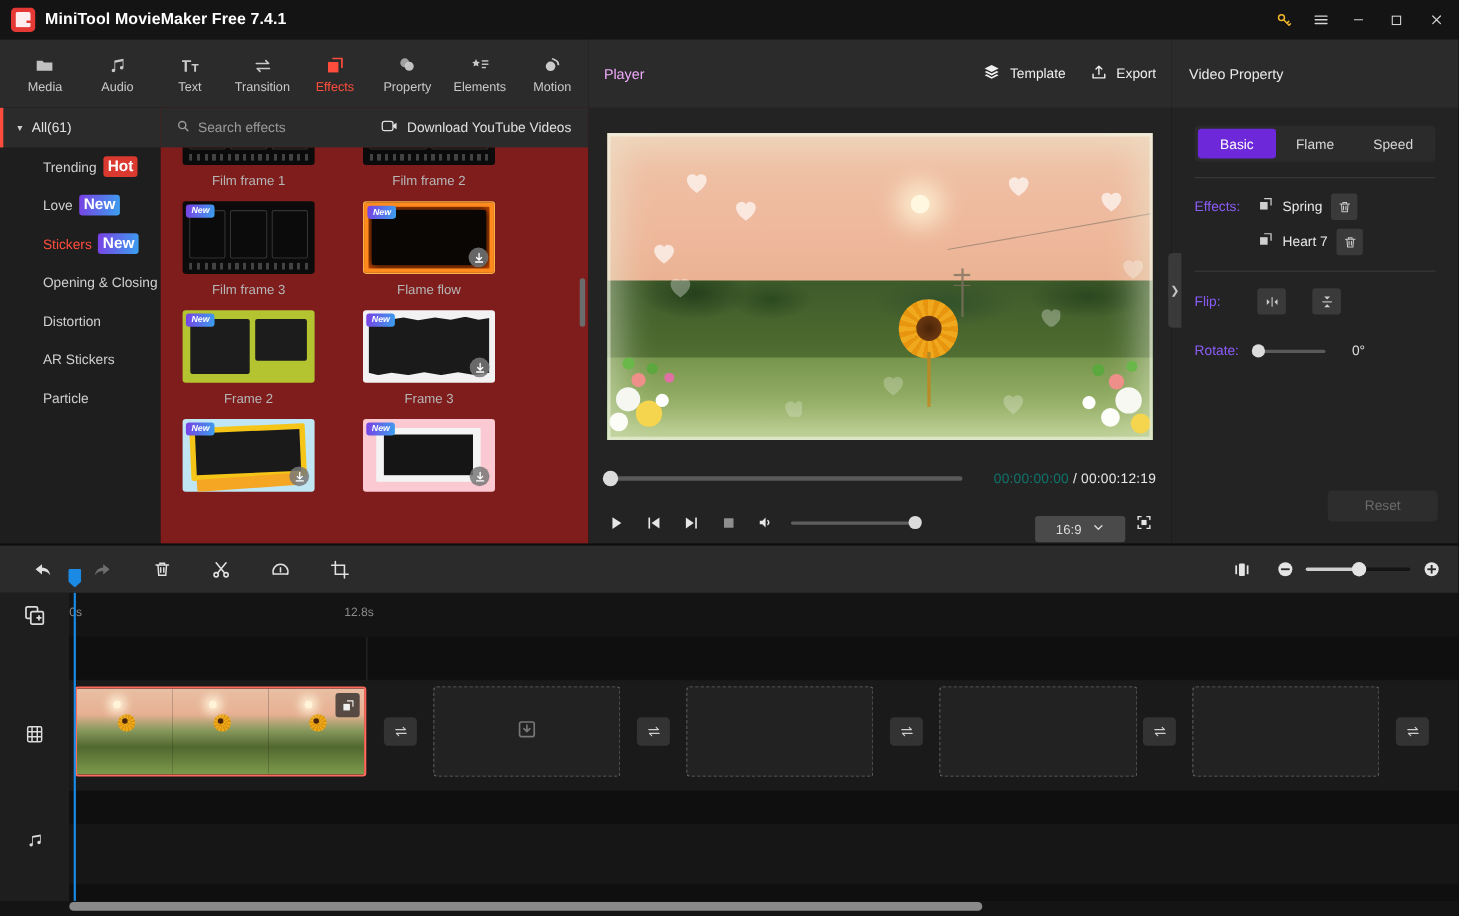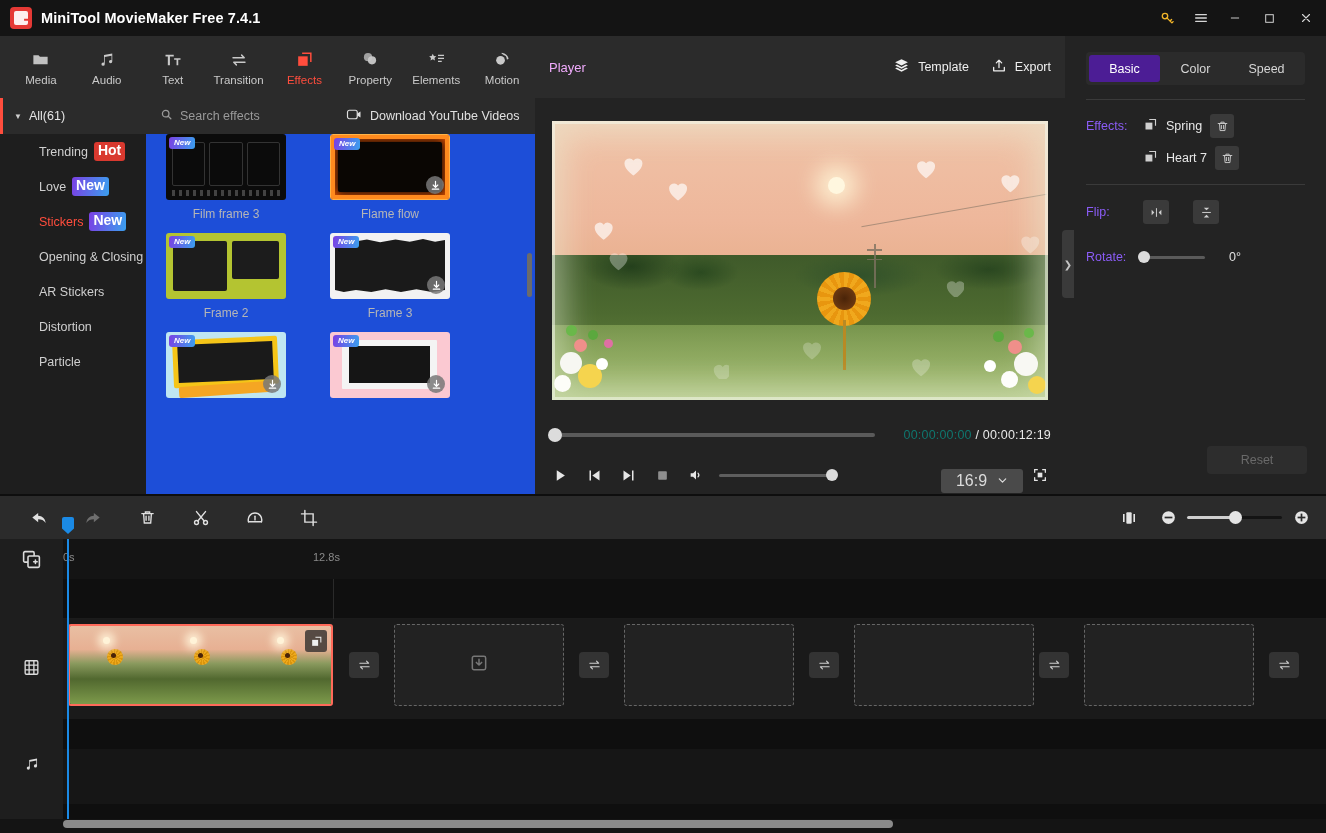--- a/index.html
+++ b/index.html
@@ -71,21 +71,21 @@
   .badge {
     font-size: 14px; font-weight: bold; color: #fff;
     padding: 1px 4px 2px; border-radius: 3px; line-height: 1.1;
   }
   .badge.hot { background: #d9392f; }
   .badge.new { background: linear-gradient(100deg,#7b3fe4 0%,#3aa0ef 100%); }
 
   
   .effects-panel {
     position: absolute; left: 146px; top: 98px; width: 389px; height: 396px;
-    background: #1d4ed8;
+    background: #7f1d1d;
   }
   .eff-toolbar {
     height: 36px; background: #2b2b2b; display: flex; align-items: center;
     font-size: 12.5px; color: #a9a9a9;
   }
   .search-box { display: flex; align-items: center; gap: 7px; padding-left: 14px; width: 200px; cursor: text; }
   .search-box input {
     background: transparent; border: 0; outline: 0; color: #d0d0d0;
     font-family: inherit; font-size: 12.5px; width: 150px;
   }
@@ -259,21 +259,21 @@
   }
   #play-button { margin-left: 8px; }
   .volbar {
     width: 114px; height: 3px; background: #5e5e5e; border-radius: 2px;
     margin-left: 6px; position: relative; cursor: pointer;
   }
   .vol-knob { position: absolute; right: -5px; top: -4.5px; width: 12px; height: 12px; border-radius: 50%; background: #dcdcdc; }
   .ratio-sel {
     margin-left: auto; width: 82px; height: 24px; background: #4a4a4a; border-radius: 3px;
     display: flex; align-items: center; justify-content: center; gap: 10px;
-    font-size: 16px; color: #dcdcdc; cursor: pointer; margin-top: 12px;
+    font-size: 12px; color: #dcdcdc; cursor: pointer; margin-top: 12px;
   }
   .fs-btn { width: 34px; height: 34px; margin-right: 8px; display: flex; align-items: center; justify-content: center; color: #e6e6e6; cursor: pointer; }
 
   .collapse-handle {
     position: absolute; left: 1062px; top: 230px; width: 12px; height: 68px;
     background: #3a3a3a; border-radius: 4px 0 0 4px;
     display: flex; align-items: center; justify-content: center;
     font-size: 10px; color: #c6c6c6; cursor: pointer; z-index: 10;
   }
 
@@ -284,21 +284,21 @@
   }
   .prop-head { height: 62px; background: #2b2b2b; display: flex; align-items: center; padding-left: 16px; font-size: 13px; color: #eaeaea; }
   .tabs {
     margin: 16px 21px 0; height: 33px; background: #2b2b2b; border-radius: 4px;
     display: flex; align-items: center; padding: 3px;
   }
   .tab {
     flex: 1; height: 27px; display: flex; align-items: center; justify-content: center;
     font-size: 12.5px; color: #d6d6d6; border-radius: 3px; cursor: pointer;
   }
-  .tab.active { background: #4c1d95; color: #fff; }
+  .tab.active { background: #6d28d9; color: #fff; }
   .hr { margin: 14px 21px 0; height: 1px; background: #3a3a3a; }
   .prop-row { display: flex; align-items: center; padding: 0 21px; margin-top: 14px; }
   .prop-lbl { width: 57px; font-size: 12.5px; color: #8b5cf6; flex: none; }
   .eff-item { display: flex; align-items: center; gap: 8px; }
   .eff-item .nm { font-size: 12.5px; color: #e8e8e8; }
   .trash-btn {
     width: 24px; height: 24px; background: #3a3a3a; border-radius: 3px;
     display: flex; align-items: center; justify-content: center; color: #c9c9c9; cursor: pointer;
   }
   .flip-btn {
@@ -518,24 +518,24 @@
       <span class="badge new">New</span>
     </div>
     <div class="cat active">
       <span>Stickers</span>
       <span class="badge new">New</span>
     </div>
     <div class="cat">
       <span>Opening &amp; Closing</span>
     </div>
     <div class="cat">
+      <span>Distortion</span>
+    </div>
+    <div class="cat">
       <span>AR Stickers</span>
-    </div>
-    <div class="cat">
-      <span>Distortion</span>
     </div>
     <div class="cat">
       <span>Particle</span>
     </div>
   </div>
 
   <div class="effects-panel">
     <div class="eff-toolbar">
       <div class="search-box">
         <span>
@@ -552,20 +552,37 @@
               <rect x="2" y="3.5" width="15" height="13" rx="3"></rect>
               <path d="M17 8.5l5-3v9l-5-3z" fill="#e0e0e0" stroke="none"></path>
             </svg>
         </span>
         <span>Download YouTube Videos</span>
       </div>
     </div>
 
     <div class="eff-grid">
 
+      <div class="eff-row" style="margin-top:-50px">
+        <div class="eff-cell">
+          <div class="thumb t-filmstrip">
+              <i></i>
+              <i></i>
+              <i></i>
+            </div>
+          <div class="eff-label">Film frame 1</div>
+        </div>
+        <div class="eff-cell">
+          <div class="thumb t-filmstrip">
+              <i></i>
+              <i></i>
+            </div>
+          <div class="eff-label">Film frame 2</div>
+        </div>
+      </div>
 
       <div class="eff-row">
         <div class="eff-cell">
           <div class="thumb t-filmstrip">
             <span class="newtag">New</span>
             <i></i>
               <i></i>
               <i></i>
           </div>
           <div class="eff-label">Film frame 3</div>
@@ -762,23 +779,24 @@
           </svg>
       </div>
     </div>
   </div>
 
   <div class="collapse-handle">
     <span>❯</span>
   </div>
 
   <div class="proppanel">
+    <div class="prop-head">Video Property</div>
     <div class="tabs">
       <div class="tab active">Basic</div>
-      <div class="tab">Color</div>
+      <div class="tab">Flame</div>
       <div class="tab">Speed</div>
     </div>
     <div class="hr"></div>
 
     <div class="prop-row">
       <div class="prop-lbl">Effects:</div>
       <div class="eff-item">
         <span>
           <svg width="15" height="15" viewBox="0 0 24 24" fill="none" stroke="#cfcfcf" stroke-width="1.8">
               <path d="M10 4h10v10"></path>

